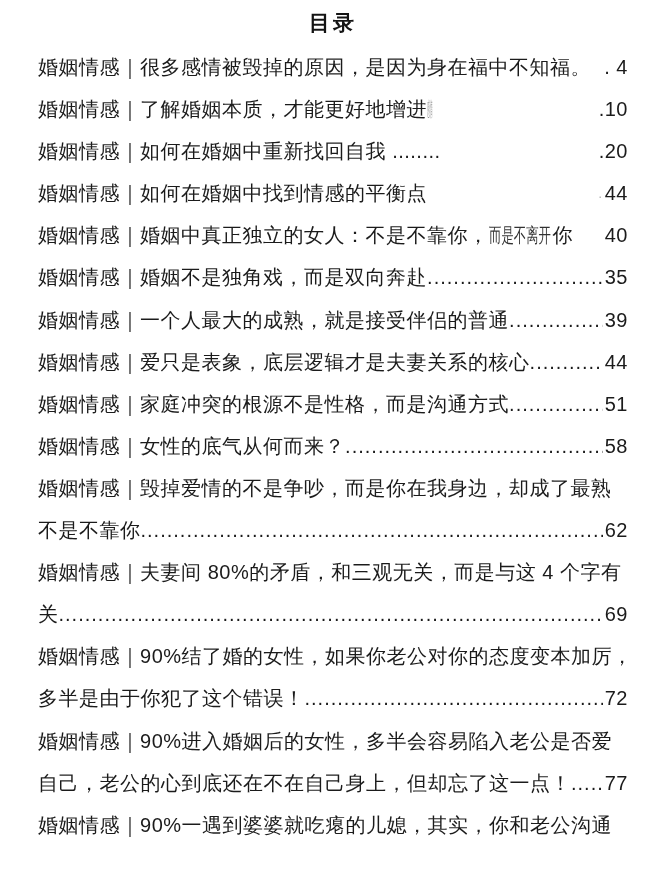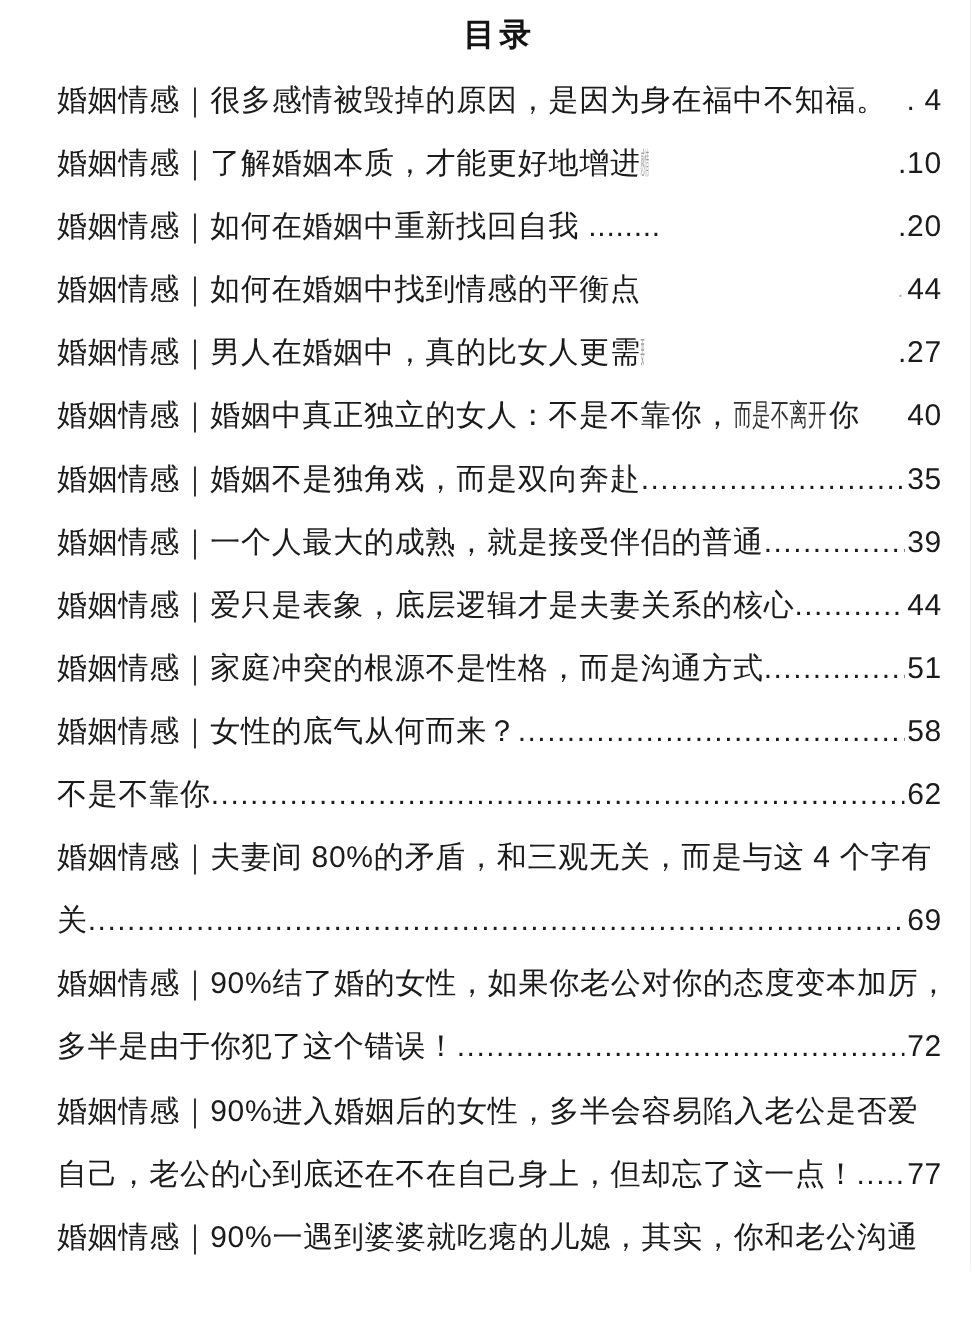--- a/index.html
+++ b/index.html
@@ -58,26 +58,20 @@
         <span class="lead"></span>
         <span class="pg">.20</span>
       </div>
       <div class="row">
         <span class="txt">婚姻情感｜如何在婚姻中找到情感的平衡点</span>
         <span class="lead"></span>
         <span class="faintdot">.</span>
         <span class="pg">44</span>
       </div>
       <div class="row">
-        <span class="txt">婚姻情感｜男人在婚姻中，真的比女人更需</span>
-        <span class="faint">要</span>
-        <span class="lead"></span>
-        <span class="pg">.27</span>
-      </div>
-      <div class="row">
         <span class="txt">婚姻情感｜婚姻中真正独立的女人：不是不靠你，</span>
         <span class="sq">而是不离开</span>
         <span class="txt">你</span>
         <span class="lead"></span>
         <span class="pg">40</span>
       </div>
       <div class="row">
         <span class="txt">婚姻情感｜婚姻不是独角戏，而是双向奔赴 </span>
         <span class="lead">........................................................................................................................................................................................</span>
         <span class="pg">35</span>
@@ -94,20 +88,24 @@
       </div>
       <div class="row">
         <span class="txt">婚姻情感｜家庭冲突的根源不是性格，而是沟通方式 </span>
         <span class="lead">........................................................................................................................................................................................</span>
         <span class="pg">51</span>
       </div>
       <div class="row">
         <span class="txt">婚姻情感｜女性的底气从何而来？ </span>
         <span class="lead">........................................................................................................................................................................................</span>
         <span class="pg">58</span>
+      </div>
+      <div class="row">
+        <span class="txt">婚姻情感｜毁掉爱情的不是争吵，而是你在我身边，却成了最熟</span>
+        <span class="lead"></span>
       </div>
       <div class="row">
         <span class="txt">不是不靠你 </span>
         <span class="lead">........................................................................................................................................................................................</span>
         <span class="pg">62</span>
       </div>
       <div class="row">
         <span class="txt">婚姻情感｜夫妻间 80%的矛盾，和三观无关，而是与这 4 个字有</span>
         <span class="lead"></span>
       </div>

